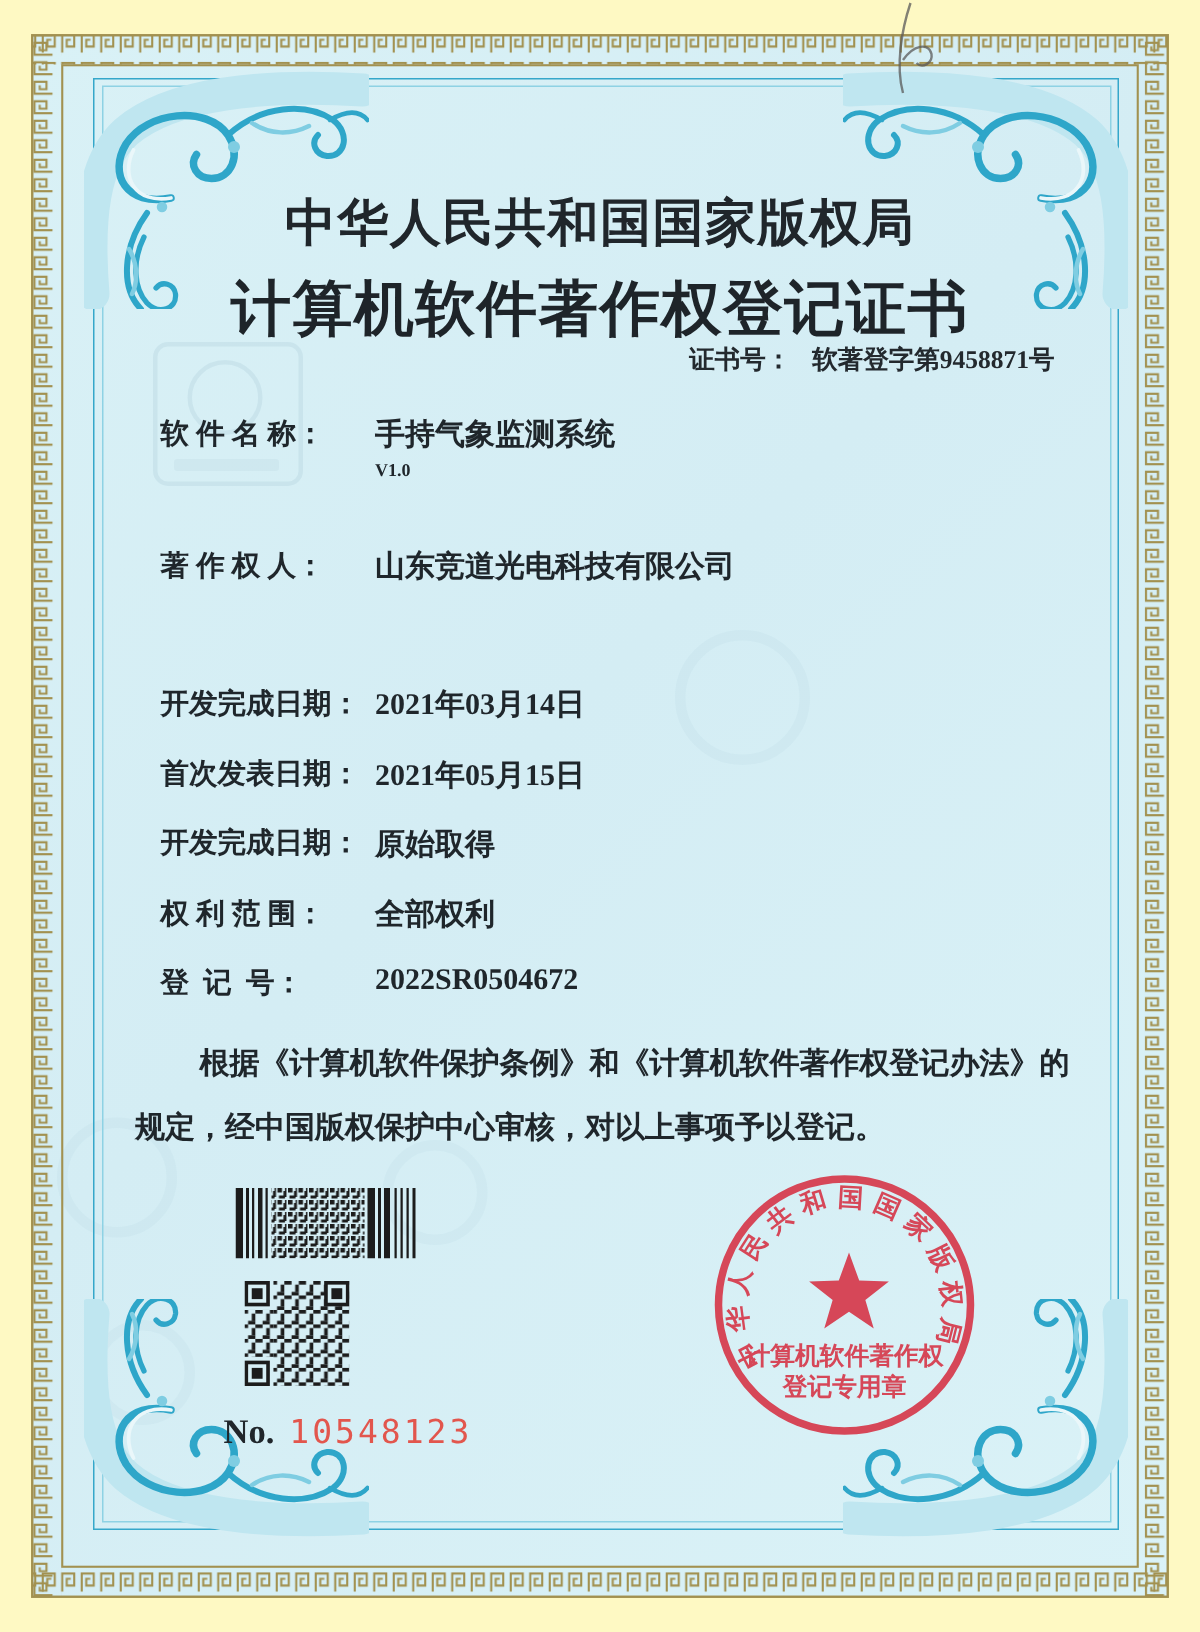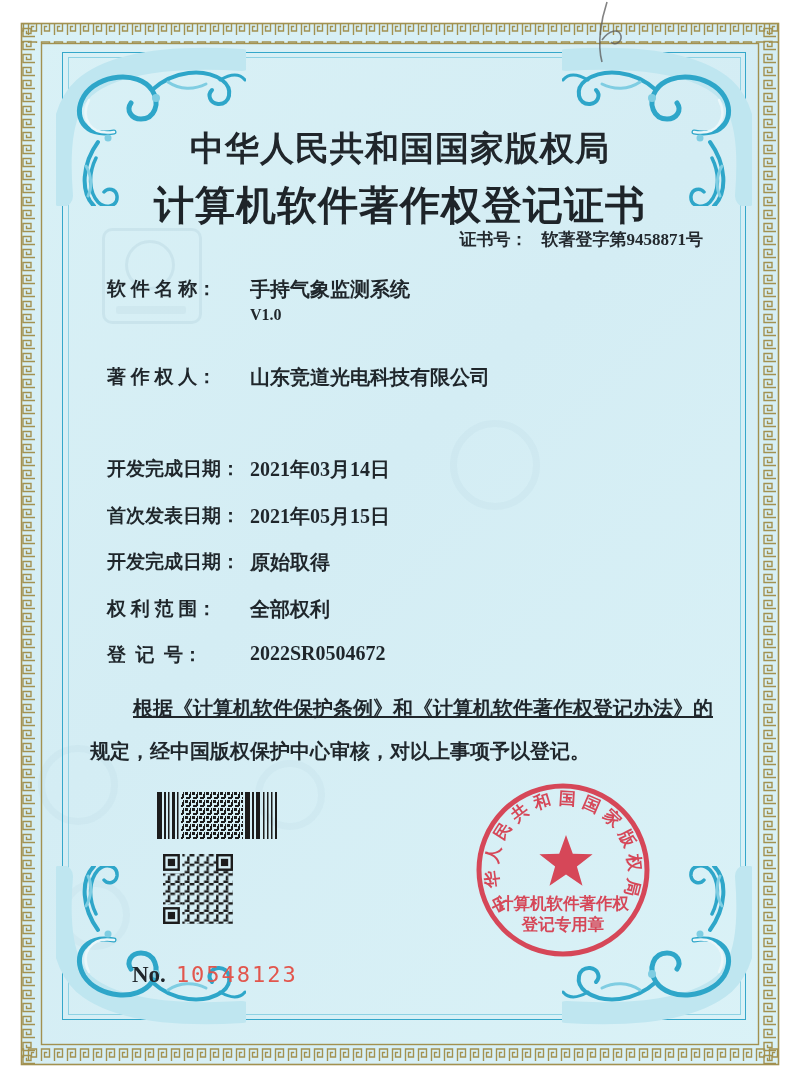--- a/index.html
+++ b/index.html
@@ -1,19 +1,19 @@
 <!DOCTYPE html>
 <html><head>
 <meta charset="utf-8">
 <style>
   * { margin:0; padding:0; box-sizing:border-box; }
   body { background:#e8e8e6; font-family:"Liberation Serif", serif; }
   .photo {
     position:relative; width:800px; height:1088px; margin:0 auto;
-    background:#ffffff; overflow:hidden;
+    background:#fef9c3; overflow:hidden;
   }
   
   .paper {
     position:absolute; left:22px; top:24px; right:22px; bottom:24px;
     background:linear-gradient(135deg,#d9f1f6 0%, #d4edf4 45%, #daf2f7 100%);
   }
   
   .frame-svg { position:absolute; left:0; top:0; }
   
   .frame-line-outer { position:absolute; left:62px; top:52px; right:54px; bottom:68px;
@@ -36,30 +36,30 @@
   }
   .cert-no {
     position:absolute; top:228px; right:97px;
     font-size:17px; font-weight:700; color:#23292e;
   }
   .cert-no .gap { display:inline-block; width:14px; }
 
   .field { position:absolute; left:93px; width:640px; font-weight:700; color:#1f262b; }
   .field .lbl { position:absolute; left:14px; top:0; font-size:19px; white-space:pre;text-align:right; }
   .field .val { position:absolute; left:157px; top:0; font-size:20px; white-space:pre; }
-  .field .val2 { position:absolute; left:157px; top:30px; font-size:16px; }
+  .field .val2 { position:absolute; left:157px; top:30px; font-size:12px; }
 
   .stmt { position:absolute; font-size:20px; font-weight:700; color:#1f262b; white-space:pre; }
-  .stmt.l1 { left:133px; top:695px;text-decoration:underline; }
+  .stmt.l1 { left:133px; top:695px; }
   .stmt.l2 { left:90px;  top:738px; }
 
   .barcode { position:absolute; left:157px; top:792px; }
   .qrcode  { position:absolute; left:163px; top:854px; }
 
-  .serial { position:absolute; left:132px; top:942px; font-size:23px; font-weight:700; color:#20262b;margin-top:20px; }
+  .serial { position:absolute; left:149px; top:942px; font-size:23px; font-weight:700; color:#20262b; }
   .serial .num { font-family:"DejaVu Sans Mono", monospace; font-weight:400;
     color:#e2564d; letter-spacing:2px; font-size:22px; margin-left:10px; }
 
   .seal { position:absolute; left:468px; top:782px; opacity:.92; }
   .issue-date { position:absolute; left:487px; top:943px; font-size:21px;
     font-weight:700; color:#20262b; letter-spacing:1px; }
 
   
   .wm-stamp { position:absolute; left:102px; top:228px; width:100px; height:96px; opacity:.28; }
   .wm-stamp .box { position:absolute; inset:0; border:3px solid #a9cbd8; border-radius:10px; }

